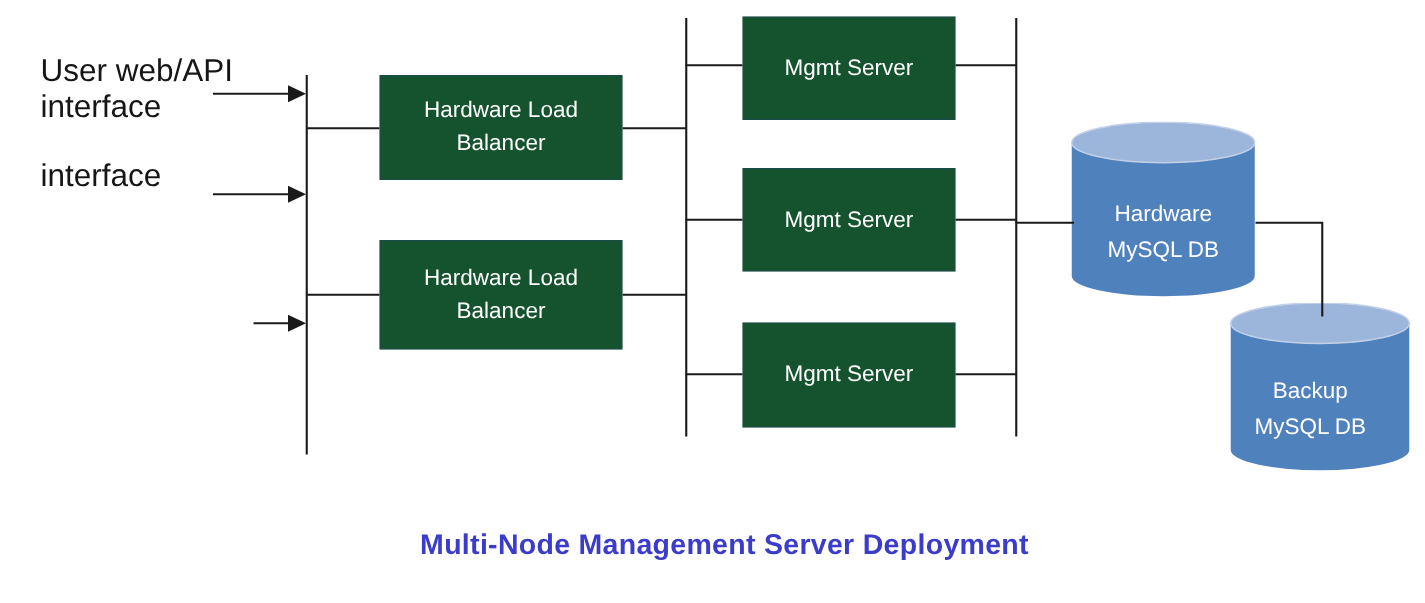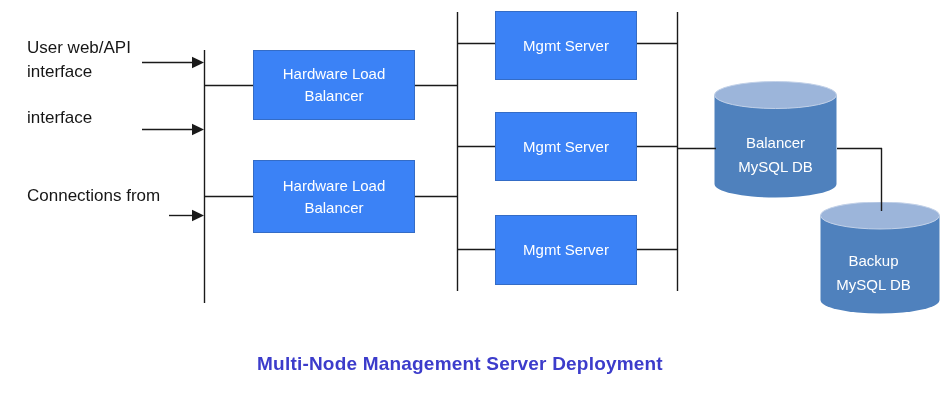--- a/index.html
+++ b/index.html
@@ -12,29 +12,29 @@
     overflow: hidden;
   }
   svg.wires {
     position: absolute;
     left: 0; top: 0;
     z-index: 2;
     pointer-events: none;
   }
   .ext-label {
     position: absolute;
-    font-size: 17px;
+    font-size: 21px;
     line-height: 24px;
     color: #161616;
     white-space: nowrap;
     z-index: 1;
   }
   .node {
     position: absolute;
-    background: #3b82f6;
+    background: #14532d;
     border: 1px solid rgba(40, 70, 110, 0.35);
     box-sizing: border-box;
     color: #ffffff;
     font-size: 15px;
     line-height: 22px;
     display: flex;
     align-items: center;
     justify-content: center;
     text-align: center;
     padding: 0 10px;
@@ -64,20 +64,21 @@
   .diagram-title {
     position: absolute;
     left: 0; top: 353px;
     width: 920px;
     text-align: center;
     font-size: 19px;
     font-weight: bold;
     color: #3c3ccb;
     letter-spacing: 0.2px;
     z-index: 1;
+    padding-left: 23px;
   }
 </style>
 </head>
 <body>
 
 <div class="canvas">
 
   <svg class="wires" width="950" height="402" viewBox="0 0 950 402">
     <g stroke="#1a1a1a" stroke-width="1.4" fill="none">
 
@@ -113,21 +114,20 @@
   </svg>
 
   <div class="ext-label" style="left:27px; top:36px;">
     <div>User web/API</div>
     <div>interface</div>
   </div>
   <div class="ext-label" style="left:27px; top:106px;">
     <div>interface</div>
   </div>
   <div class="ext-label" style="left:27px; top:184px;">
-    <div>Connections from</div>
   </div>
 
   <div class="node node-hlb1">
     <span>Hardware Load Balancer</span>
   </div>
   <div class="node node-hlb2">
     <span>Hardware Load Balancer</span>
   </div>
 
   <div class="node node-m1">
@@ -138,21 +138,21 @@
   </div>
   <div class="node node-m3">
     <span>Mgmt Server</span>
   </div>
 
   <svg class="cylinder cyl-primary" width="123" height="118" viewBox="0 0 123 118">
     <path d="M0.5 14 L0.5 103 A61 13.5 0 0 0 122.5 103 L122.5 14 Z" fill="#4f81bd"></path>
     <ellipse cx="61.5" cy="14" rx="61" ry="13.5" fill="#9cb5da" stroke="#c2d1e8" stroke-width="1"></ellipse>
   </svg>
   <div class="db-label db-label-primary">
-    <div>Balancer</div>
+    <div>Hardware</div>
     <div>MySQL DB</div>
   </div>
 
   <svg class="cylinder cyl-backup" width="120" height="112" viewBox="0 0 120 112">
     <path d="M0.5 13.5 L0.5 98 A59.5 13.5 0 0 0 119.5 98 L119.5 13.5 Z" fill="#4f81bd"></path>
     <ellipse cx="60" cy="13.5" rx="59.5" ry="13.5" fill="#9cb5da" stroke="#c2d1e8" stroke-width="1"></ellipse>
   </svg>
   <div class="db-label db-label-backup">
     <div>Backup</div>
     <div>MySQL DB</div>

